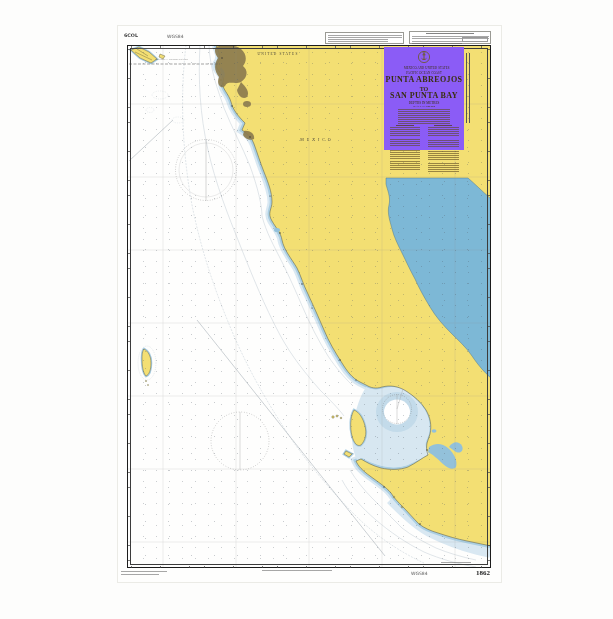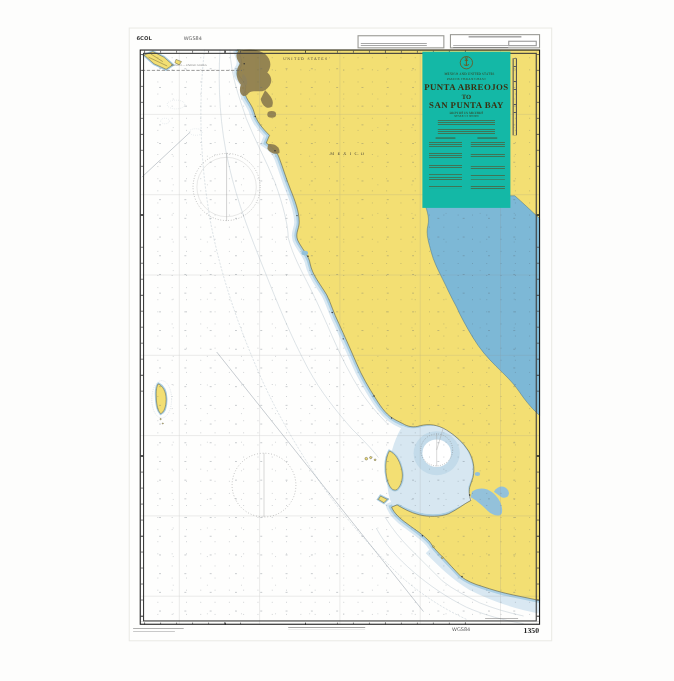--- a/index.html
+++ b/index.html
@@ -21,21 +21,21 @@
   .mt-brown{color:rgba(92,72,32,.6);}
   .hb{height:.9px;background:rgba(80,60,25,.75);}
   
   .speckle{left:131px;top:49px;width:356px;height:515px;opacity:.55;pointer-events:none;
     background-image:
       radial-gradient(circle,rgba(90,100,110,.6) .45px,transparent .55px),
       radial-gradient(circle,rgba(90,100,110,.45) .4px,transparent .5px),
       radial-gradient(circle,rgba(70,80,90,.5) .35px,transparent .45px);
     background-size:23px 17px,31px 26px,13px 11px;
     background-position:3px 5px,11px 2px,6px 9px;}
-  .titleblock{left:384px;top:47px;width:80px;height:142px;background:#14b8a6;}
+  .titleblock{left:384px;top:47px;width:80px;height:103px;background:#8b5cf6;}
   .tb-line{position:absolute;left:0;width:100%;text-align:center;color:#3a2f10;white-space:nowrap;}
   .scC{transform:scale(.5);transform-origin:50% 0;}
   .scC55{transform:scale(.55);transform-origin:50% 0;}
   .scC45{transform:scale(.45);transform-origin:50% 0;}
   .geo-label{color:#4a4538;white-space:nowrap;}
   .mbox{background:#fff;border:.6px solid #9a9a94;box-sizing:border-box;}
   .ruler{left:466px;top:53px;width:4px;height:70px;border-left:.6px solid #555;border-right:.6px solid #555;
     background:repeating-linear-gradient(180deg,#555 0 .5px,transparent .5px 7px);box-sizing:border-box;}
   .margin-code{font-family:"DejaVu Sans", sans-serif;color:#5c5c5c;}
 </style>
@@ -226,13 +226,13 @@
 <div class="abs ruler"></div>
 
 <div class="abs geo-label" style="left:233px;top:52px;width:90px;text-align:center;font-size:6px;letter-spacing:2px;transform:scale(.58);transform-origin:50% 0;">UNITED STATES</div>
 <div class="abs geo-label" style="left:281px;top:138px;width:70px;text-align:center;font-size:6px;letter-spacing:1.5px;transform:scale(.66);transform-origin:50% 0;">M E X I C O</div>
 <div class="abs geo-label" style="left:135px;top:58px;width:70px;text-align:center;font-size:6px;transform:scale(.42);transform-origin:50% 0;color:#666;">MEXICO — UNITED STATES</div>
 
 <div class="abs mt mt-gray" style="left:121px;top:571px;width:46px;height:1.3px;"></div>
 <div class="abs mt mt-gray" style="left:121px;top:573.8px;width:38px;height:1.3px;"></div>
 <div class="abs mt mt-gray" style="left:262px;top:570px;width:70px;height:1.5px;"></div>
 <div class="abs margin-code" style="left:411px;top:570px;font-size:6px;transform:scale(.75);transform-origin:0 0;">WGS84</div>
-<div class="abs" style="left:476px;top:568.5px;font-size:7px;color:#222;font-weight:bold;">1350</div>
+<div class="abs" style="left:476px;top:568.5px;font-size:7px;color:#222;font-weight:bold;">1862</div>
 
 </body></html>

